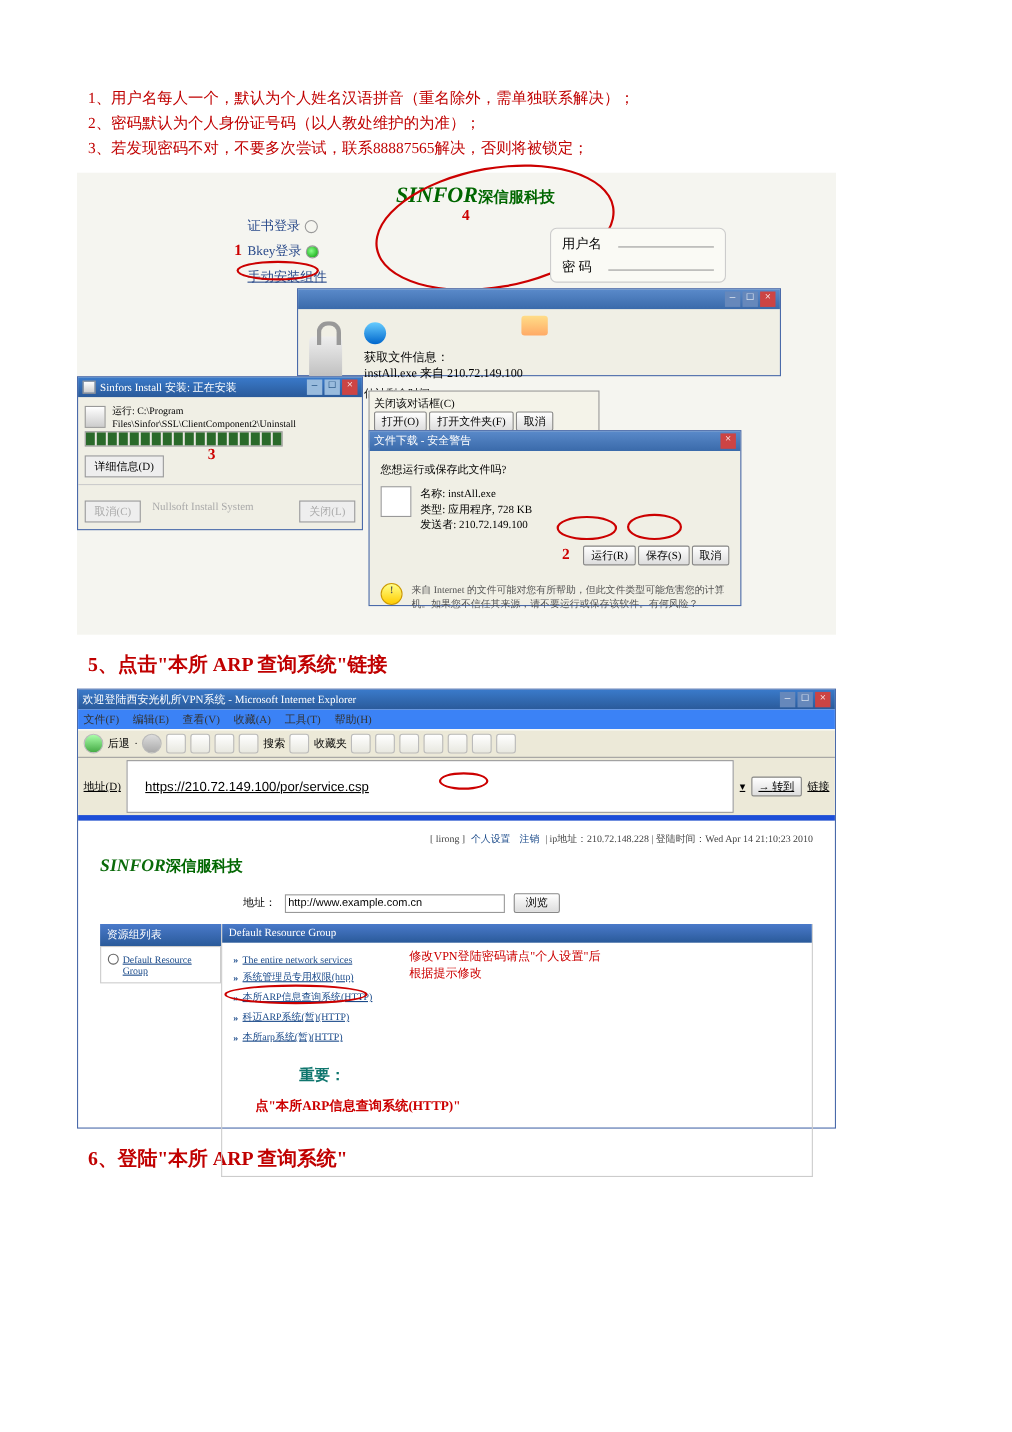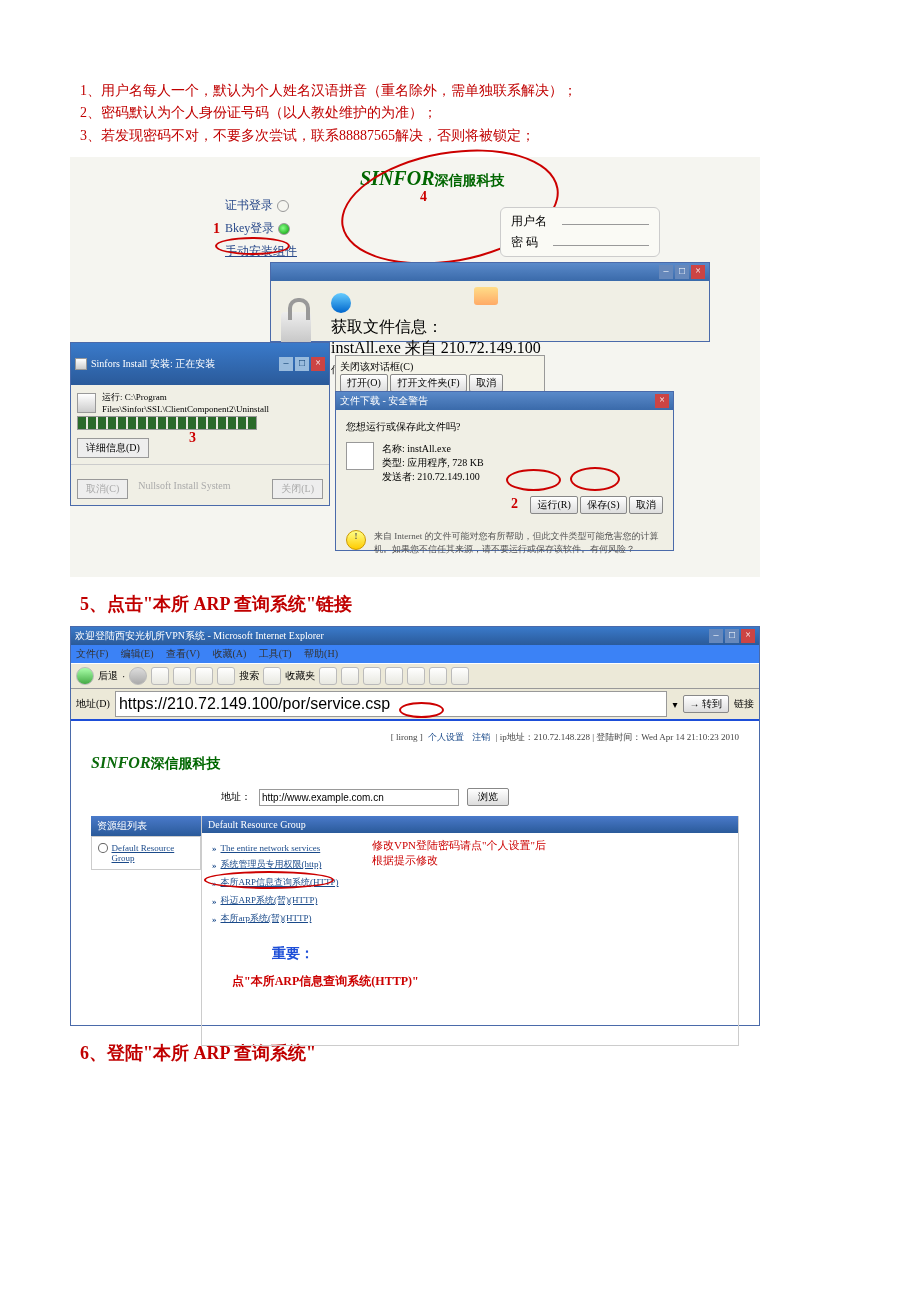--- a/index.html
+++ b/index.html
@@ -63,21 +63,21 @@
     .folder { width: 24px; height: 18px; background: linear-gradient(#fd8, #fa6); border-radius: 3px; margin-left: auto; }
     .lock { width: 30px; height: 40px; background: linear-gradient(#eee, #bbb); border-radius: 4px; position: relative; }
     .lock::before { content: ''; position: absolute; top: -14px; left: 7px; width: 14px; height: 18px; border: 4px solid #999; border-bottom: none; border-radius: 10px 10px 0 0; }
 
     .install-window {
       position: absolute; left: 0; top: 185px;
       width: 260px;
       border: 1px solid #4a6aaa; background: #f0efe5;
       font-size: 10px;
     }
-    .install-title { background: linear-gradient(#3a7aca, #2a5a9a); color: #fff; padding: 14px 4px; display: flex; justify-content: space-between; align-items: center; }
+    .install-title { background: linear-gradient(#3a7aca, #2a5a9a); color: #fff; padding: 2px 4px; display: flex; justify-content: space-between; align-items: center; }
     .install-title .win-btns .win-btn.min { background: #9bd; color: #036; }
     .install-body { padding: 6px; }
     .progress-bar { height: 14px; border: 1px solid #999; margin-top: 2px; background: repeating-linear-gradient(90deg, #2a6a2a 0 8px, #e8e8e0 8px 10px); background-size: 10px 100%; width: 180px; }
     .install-row { display: flex; gap: 6px; align-items: center; }
     .disk { width: 20px; height: 20px; background: linear-gradient(#fff, #ccc); border: 1px solid #999; }
     .install-btn { border: 1px solid #999; padding: 2px 8px; background: #eee; font-size: 10px; margin-top: 8px; display: inline-block; }
     .install-footer { display: flex; gap: 10px; padding: 6px; border-top: 1px solid #ccc; align-items: center; color: #aaa; }
     .install-footer .spacer { flex: 1; }
 
     .dialog-close {
@@ -114,43 +114,43 @@
       font-size: 10px;
       margin-left: -10px;
     }
     .ie-title { background: linear-gradient(#3a7aca, #2a5a9a); color: #fff; padding: 2px 4px; display: flex; justify-content: space-between; }
     .ie-menu { background: #3b82f6; padding: 2px 5px; color: #333; }
     .ie-menu span { margin-right: 10px; }
     .ie-toolbar { background: #ece9d8; border-top: 1px solid #fff; border-bottom: 1px solid #999; padding: 3px 5px; display: flex; gap: 4px; align-items: center; }
     .tb-btn { width: 18px; height: 18px; border: 1px solid #bbb; border-radius: 3px; background: linear-gradient(#fff, #e8e8e0); }
     .tb-btn.back { border-radius: 50%; background: linear-gradient(#afa, #4a4); }
     .tb-btn.fwd { border-radius: 50%; background: linear-gradient(#ddd, #aaa); }
-    .ie-addr { background: #ece9d8; border-bottom: 2px solid #1d4ed8; padding: 2px 5px; display: flex; gap: 5px; align-items: center; }
-    .ie-addr input { flex: 1; border: 1px solid #999; padding: 3px; font-size: 16px; background: #fff; }
+    .ie-addr { background: #ece9d8; border-bottom: 5px solid #1d4ed8; padding: 2px 5px; display: flex; gap: 5px; align-items: center; text-decoration: underline; }
+    .ie-addr input { flex: 1; border: 1px solid #999; padding: 16px; font-size: 12px; background: #fff; }
     .ie-page { padding: 10px 20px; }
     .ie-topbar { text-align: right; font-size: 9px; color: #444; margin-bottom: 10px; }
     .ie-topbar a { color: #1a4a8a; margin: 16px 3px; }
     .ie-logo { font-style: italic; font-weight: bold; color: #0a6a0a; font-size: 16px; }
     .ie-addr-row { display: flex; gap: 8px; align-items: center; margin: 15px 0 10px 130px; }
     .ie-addr-row input { width: 200px; border: 1px solid #999; padding: 2px; font-size: 10px; }
     .ie-addr-row .go { border: 1px solid #888; background: linear-gradient(#fff,#ddd); padding: 1px 10px; font-size: 10px; }
     .ie-cols { display: flex; }
     .ie-side { width: 110px; }
     .ie-side-hdr { background: linear-gradient(#4a7aca, #2a5a9a); color: #fff; padding: 3px 6px; font-size: 10px; }
     .ie-side-body { border: 1px solid #ccc; padding: 6px; font-size: 9px; }
     .ie-side-body a { color: #1a4a8a; text-decoration: underline; display: flex; gap: 4px; }
     .radio { width: 10px; height: 10px; border: 1px solid #666; border-radius: 50%; display: inline-block; }
     .ie-main { flex: 1; border: 1px solid #ccc; border-top: none; min-height: 230px; }
     .ie-main-hdr { background: linear-gradient(#4a7aca, #2a5a9a); color: #fff; padding: 3px 6px; font-size: 10px; }
     .ie-main-body { padding: 10px; }
     .res-item { color: #1a4a8a; font-size: 9px; margin-bottom: 5px; display: flex; gap: 4px; align-items: center; }
     .res-item .arrow { color: #1a4a8a; font-weight: bold; }
     .res-item a { text-decoration: underline; color: #1a4a8a; }
     .red-annot { position: absolute; color: #c00; font-size: 11px; }
-    .important { color: #1d4ed8; font-size: 14px; font-weight: bold; margin-top: 20px; margin-left: 60px; }
+    .important { color: #0f766e; font-size: 14px; font-weight: bold; margin-top: 20px; margin-left: 60px; }
     .important2 { color: #c00; font-size: 12px; font-weight: bold; margin-top: 10px; margin-left: 20px; }
   </style>
 </head>
 <body>
 
 <div class="intro-list">
   <div>1、用户名每人一个，默认为个人姓名汉语拼音（重名除外，需单独联系解决）；</div>
   <div>2、密码默认为个人身份证号码（以人教处维护的为准）；</div>
   <div>3、若发现密码不对，不要多次尝试，联系88887565解决，否则将被锁定；</div>
 </div>
@@ -196,21 +196,21 @@
         <div class="win-btn min">–</div>
         <div class="win-btn min">□</div>
         <div class="win-btn">×</div>
       </div>
     </div>
     <div class="dl-body">
       <div class="lock"></div>
       <div style="margin-left:10px;">
         <div class="globe" style="display:inline-block; vertical-align:middle;"></div>
         <span class="folder" style="display:inline-block; margin-left:120px;"></span>
-        <div style="font-size:16px;margin-top:4px;">
+        <div style="font-size:11px;margin-top:4px;">
           <span>获取文件信息：</span><br>
           <span>instAll.exe 来自 210.72.149.100</span>
         </div>
         <div style="font-size:10px;margin-top:4px;">
           <span>估计剩余时间：</span>
         </div>
       </div>
     </div>
   </div>
 

